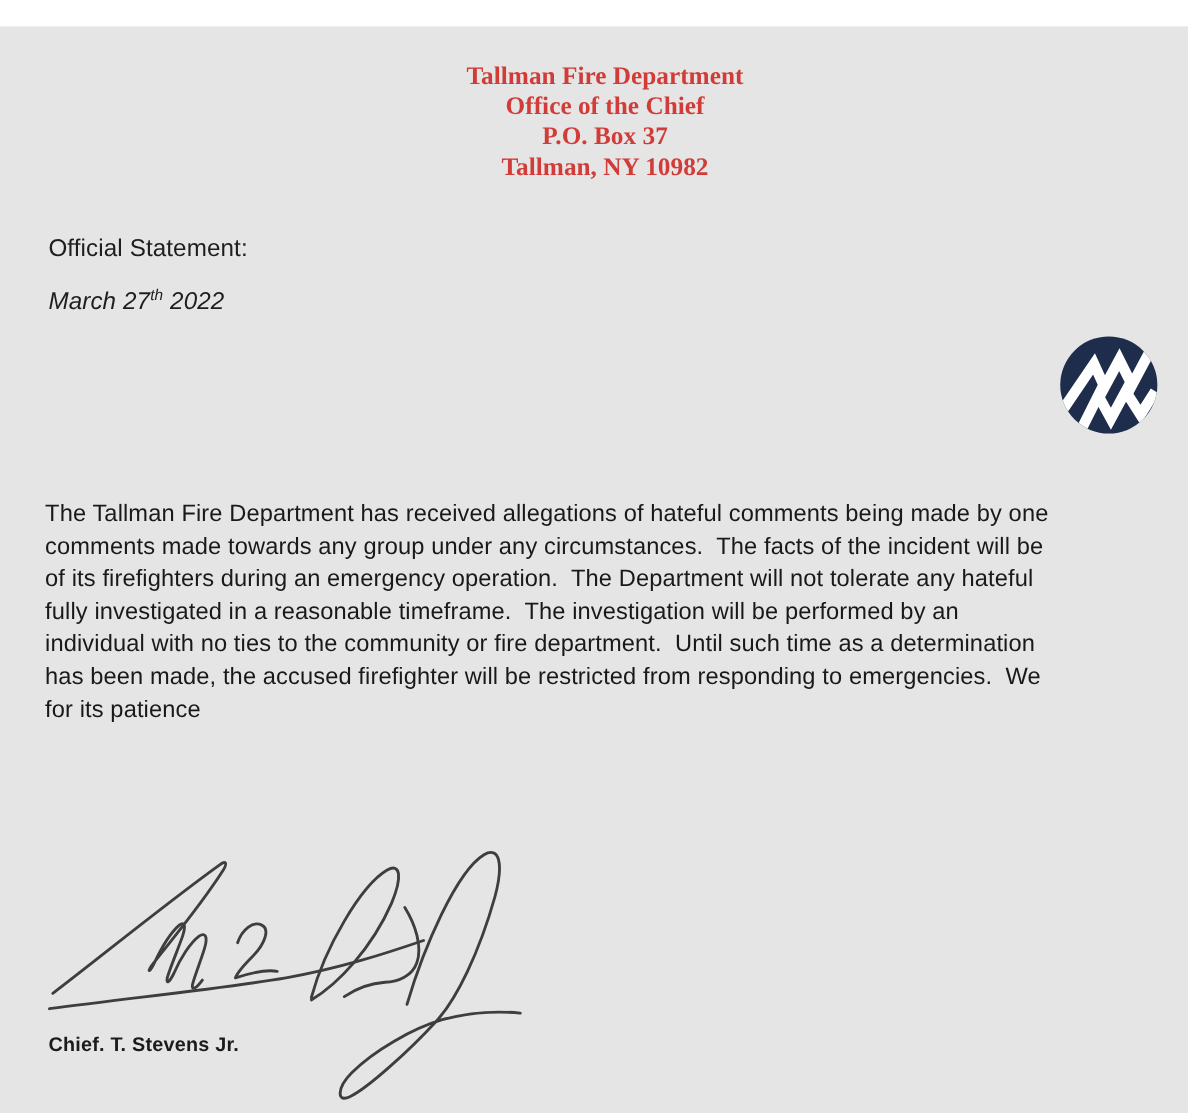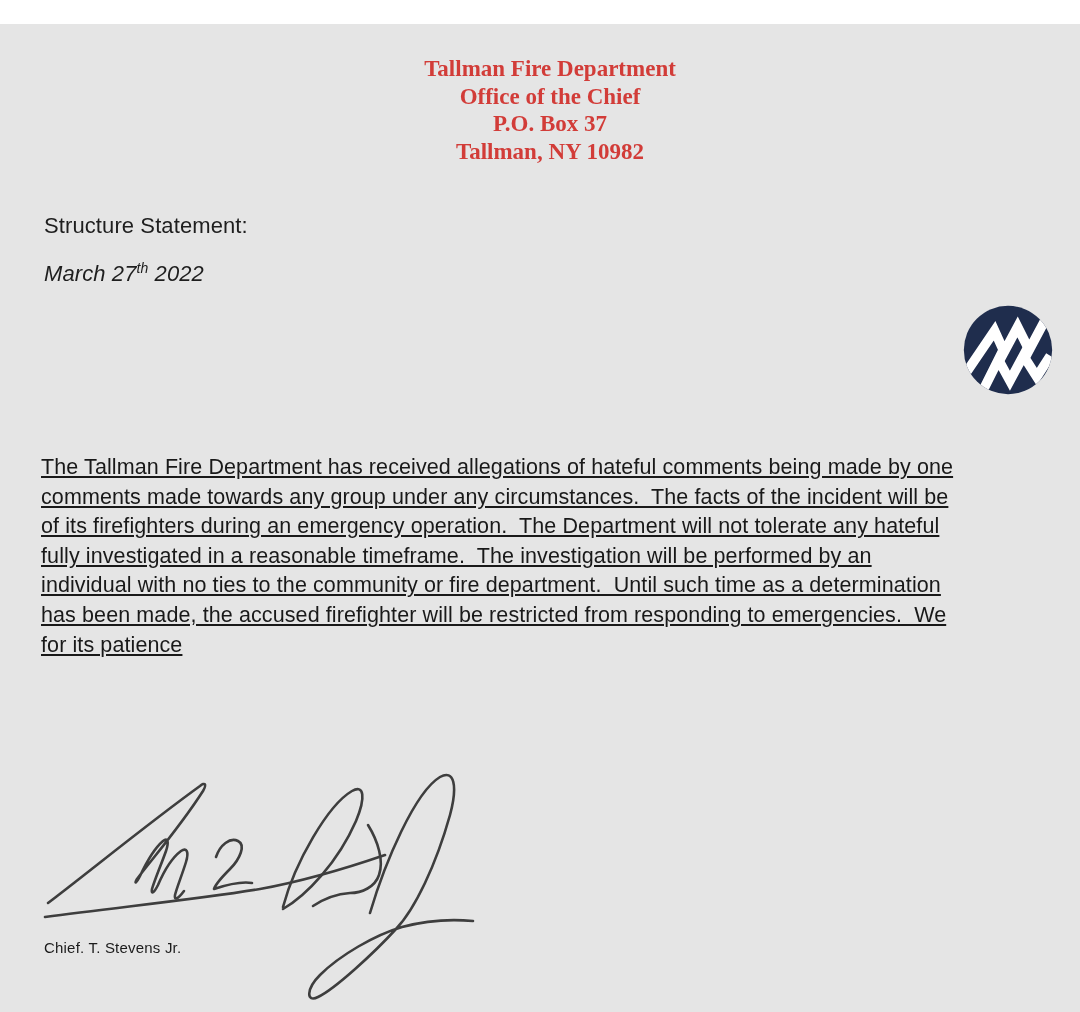--- a/index.html
+++ b/index.html
@@ -49,59 +49,60 @@
   
   .body-text {
     position: absolute;
     left: 41px;
     top: 429px;
     font-size: 21.5px;
     line-height: 29.6px;
     letter-spacing: 0.1px;
     color: #191919;
   }
-  .body-text .line { white-space: pre; text-decoration: underline; }
+  .body-text .line { white-space: pre; }
   
   .logo {
     position: absolute;
     left: 960px;
     top: 278px;
     width: 96px;
     height: 96px;
   }
   
   .signature-svg {
     position: absolute;
     left: 30px;
     top: 743px;
     width: 445px;
     height: 258px;
   }
   .signer-name {
     position: absolute;
     left: 44px;
     top: 915px;
-    font-size: 15px;
+    font-size: 18px;
     letter-spacing: 0.2px;
     color: #1b1b1b;
+    font-weight: bold;
   }
 </style>
 </head>
 <body>
 
 <div class="page">
 
   <div class="letterhead">
     <div>Tallman Fire Department</div>
     <div>Office of the Chief</div>
     <div>P.O. Box 37</div>
     <div>Tallman, NY 10982</div>
   </div>
 
-  <div class="meta meta-official">Structure Statement:</div>
+  <div class="meta meta-official">Official Statement:</div>
 
   <div class="meta meta-date"><span>March 27</span><sup>th</sup><span> 2022</span></div>
 
 
   <svg class="logo" viewBox="0 0 100 100" xmlns="http://www.w3.org/2000/svg">
     <defs>
       <clipPath id="logo-clip">
           <circle cx="50" cy="50" r="46"></circle>
         </clipPath>
     </defs>

